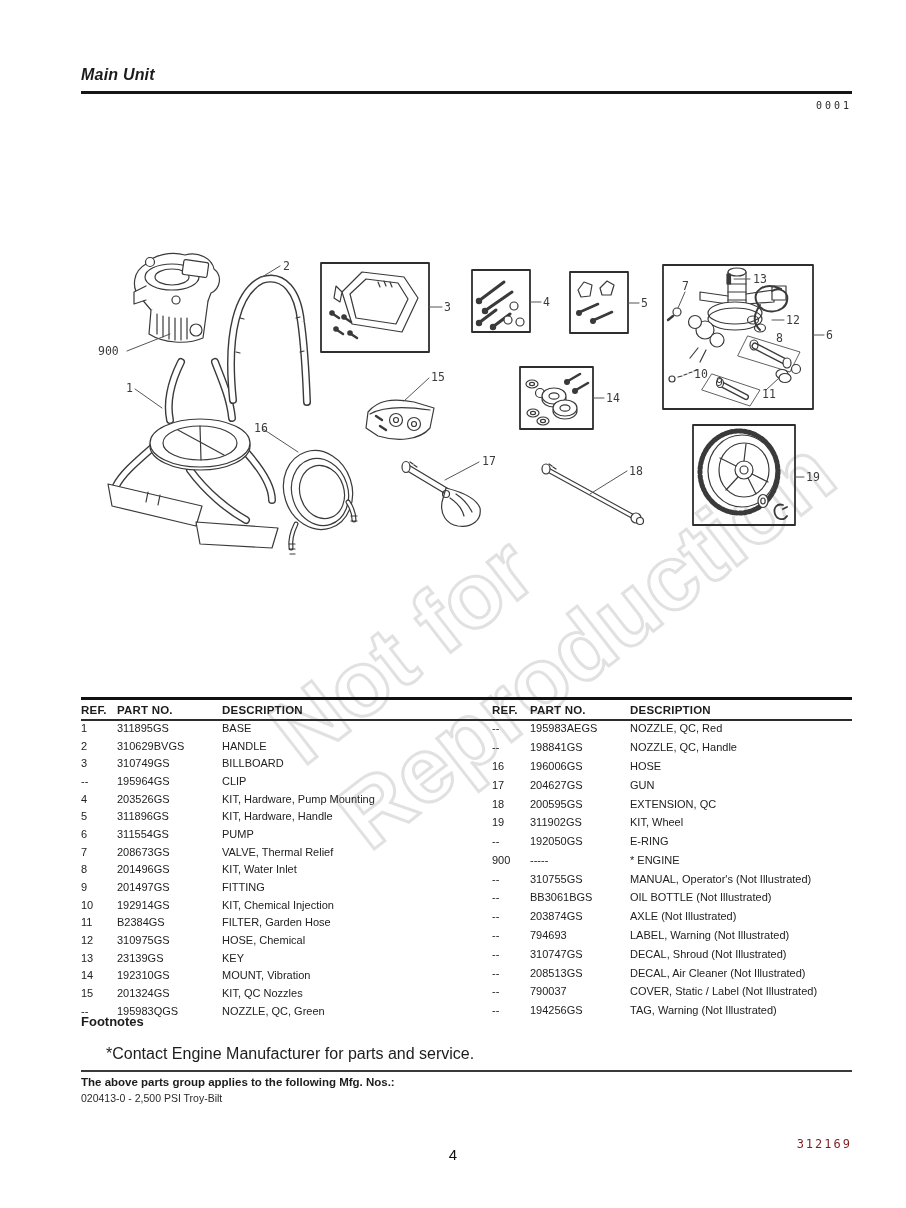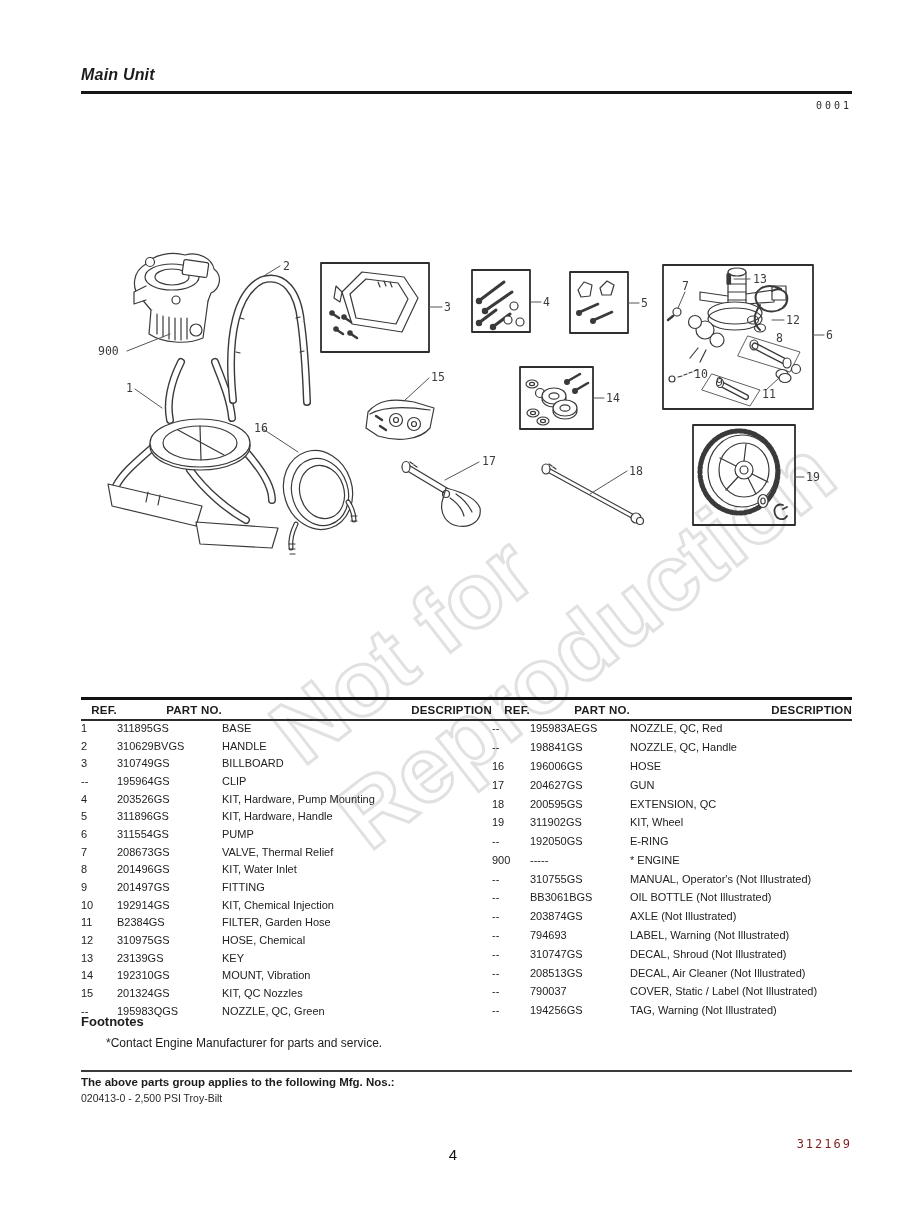--- a/index.html
+++ b/index.html
@@ -18,26 +18,26 @@
   
   svg.diagram{position:absolute;left:0;top:0;}
   svg.diagram text{font-family:"DejaVu Sans Mono",monospace;font-size:11.5px;fill:#3c3c3c;}
   
   .table-wrap{position:absolute;left:81px;top:697px;width:771px;border-top:3px solid #111;}
   .head-underline{position:absolute;left:0;top:19px;width:771px;height:2px;background:#2b2b2b;}
   .tables{display:flex;}
   table{border-collapse:collapse;table-layout:fixed;}
   table.left{width:411px;}
   table.right{width:360px;}
-  th{ text-align:right;font-size:11.5px;font-weight:bold;height:18px;padding:1px 0 0 0;letter-spacing:.2px;}
+  th{ text-align:left;font-size:11.5px;font-weight:bold;height:18px;padding:1px 0 0 0;letter-spacing:.2px;}
   td{font-size:11px;height:17.7px;padding:0;white-space:nowrap;overflow:hidden;vertical-align:middle;color:#222;}
   
   .footnotes{position:absolute;left:81px;top:1014px;}
   .footnotes h3{margin:0;font-size:13px;font-weight:bold;}
-  .footnote-item{margin-top:7px;padding-left:25px;font-size:12px;}
+  .footnote-item{margin-top:16px;padding-left:25px;font-size:16px;}
   .mfg-rule{position:absolute;left:81px;top:1070px;width:771px;height:2px;background:#3a3a3a;}
   .mfg-head{position:absolute;left:81px;top:1076px;font-size:11.5px;font-weight:bold;}
   .mfg-item{position:absolute;left:81px;top:1092px;font-size:10.5px;color:#2a2a2a;}
   
   .footer-left{position:absolute;left:81px;top:1133px;font-size:9.5px;line-height:13px;color:#222;}
   .page-num{position:absolute;left:0;top:1146px;width:906px;text-align:center;font-size:15px;color:#111;}
   .doc-num{position:absolute;right:54px;top:1137px;font-family:"DejaVu Sans Mono",monospace;
            font-size:12px;letter-spacing:2px;color:#7f1d1d;}
 </style>
 </head>

